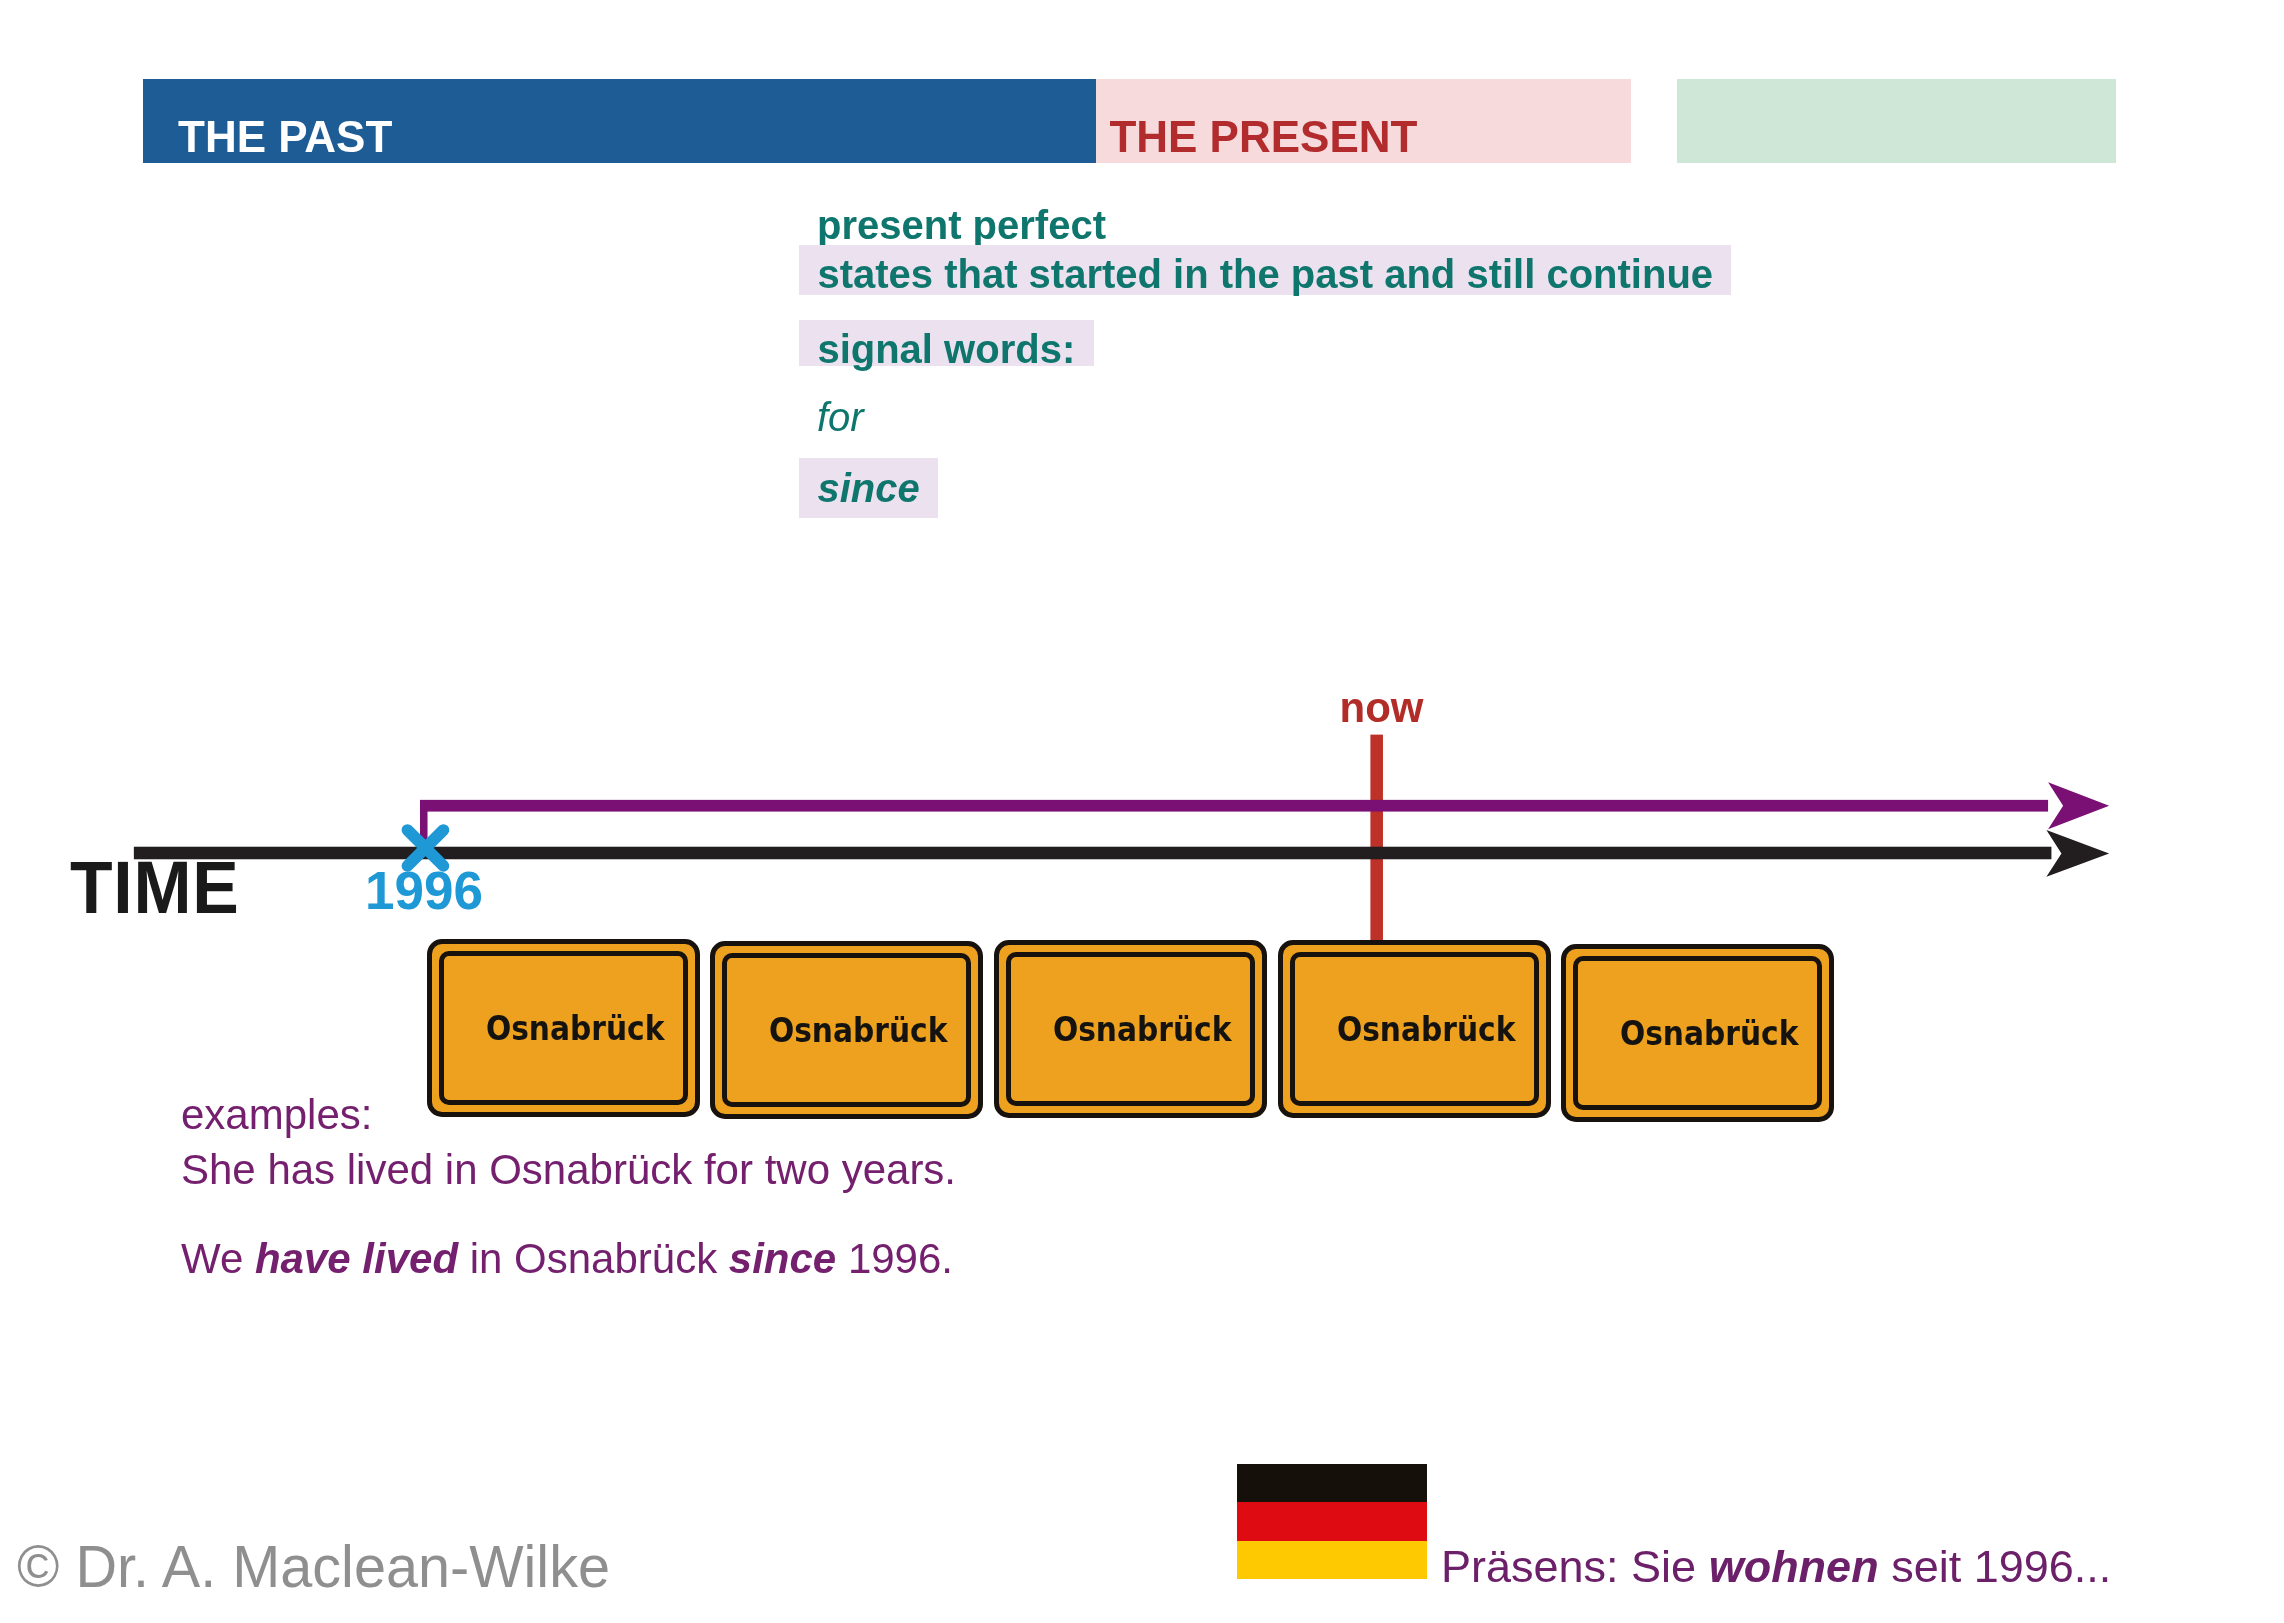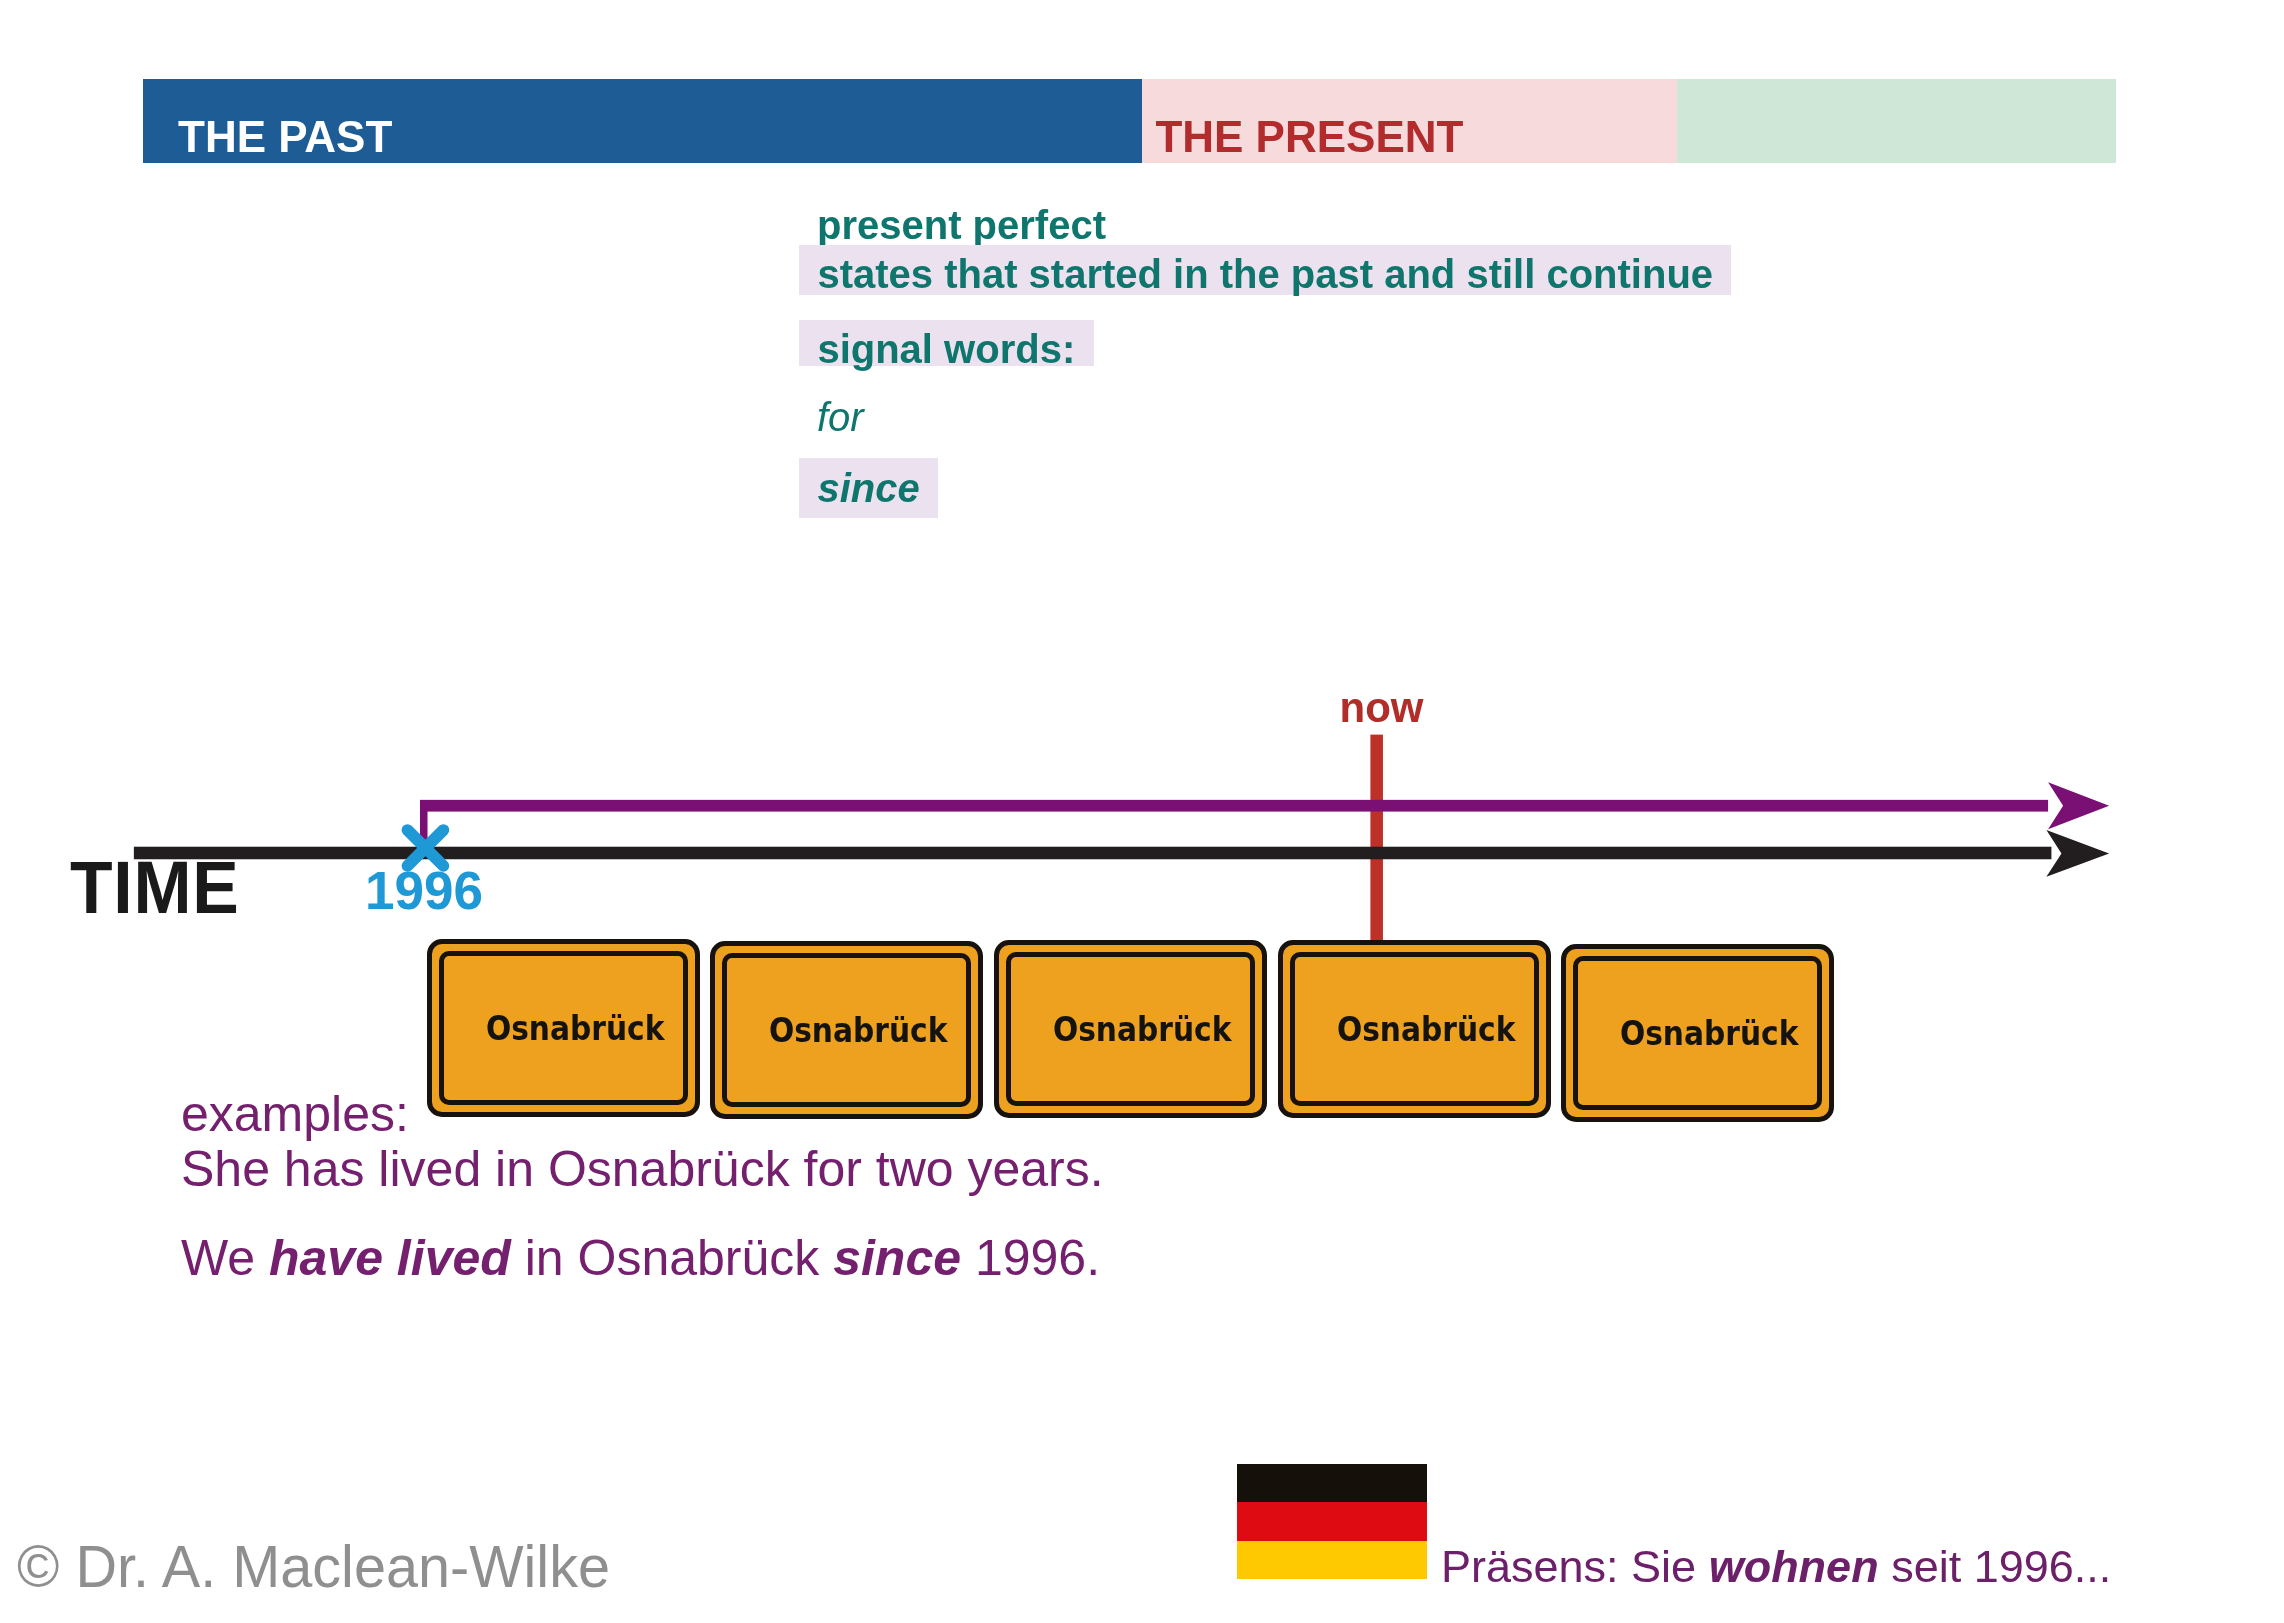--- a/index.html
+++ b/index.html
@@ -7,21 +7,21 @@
     position: relative;
     width: 2284px;
     height: 1624px;
     background: #ffffff;
     overflow: hidden;
     font-family: "Liberation Sans", sans-serif;
   }
   
   .bar-section { position: absolute; top: 79px; height: 84px; box-sizing: border-box; }
   .bar-past    { left: 143px;  width: 999px; background: #1E5C96; }
-  .bar-present { left: 1142px; width: 535px;  background: #F6DADC; }
+  .bar-present { left: 1096px; width: 535px;  background: #F6DADC; }
   .bar-future  { left: 1677px; width: 439px;  background: #CFE7D7; }
   .bar-label {
     font-size: 44px; font-weight: bold; line-height: 84px;
     display: block; white-space: nowrap; margin-top: 16px;
   }
   .bar-past .bar-label    { color: #ffffff; padding-left: 35px; }
   .bar-present .bar-label { color: #B22B2D; padding-left: 13.4px; }
 
   
   .info-line {
@@ -66,21 +66,21 @@
     display: flex; align-items: center; justify-content: center; padding-left: 23px;
   }
   .sign-text {
     font-family: "DejaVu Sans", sans-serif; font-weight: bold;
     font-size: 33px; color: #151310; transform: scaleX(0.9); white-space: nowrap;
   }
 
   
   .example-line {
     position: absolute; left: 181px; white-space: nowrap;
-    font-size: 50px; color: #74206E; z-index: 3; line-height: 49px;
+    font-size: 42px; color: #74206E; z-index: 3; line-height: 49px;
   }
   .bi { font-weight: bold; font-style: italic; }
 
   
   .copyright {
     position: absolute; left: 16.7px; top: 1534px; white-space: nowrap;
     font-size: 60px; color: #8F8F8F; z-index: 3;
     transform: scaleX(0.96); transform-origin: left top; line-height: 65px;
   }
   .flag {

